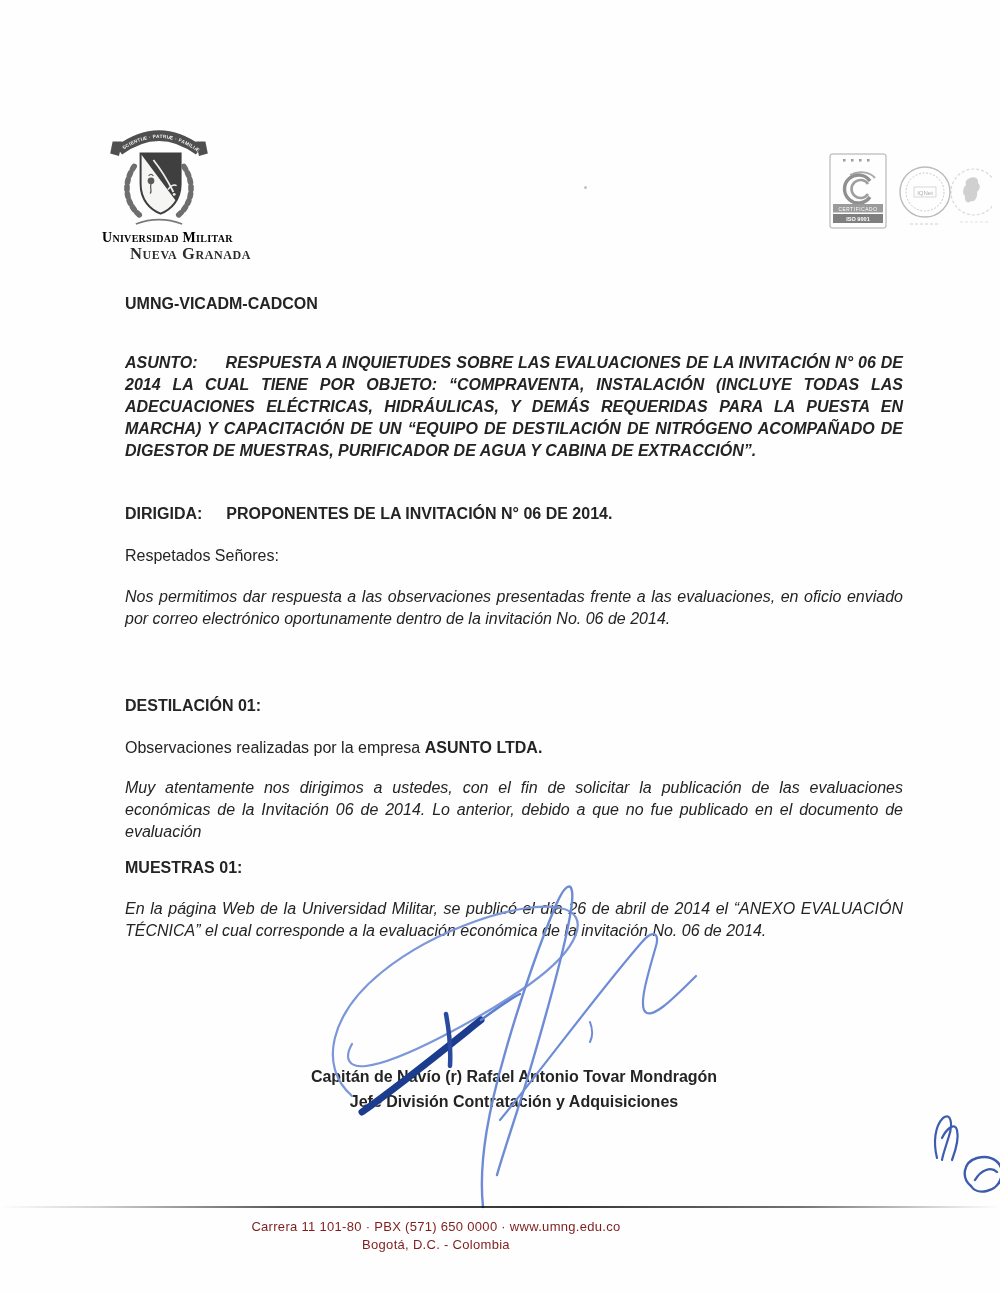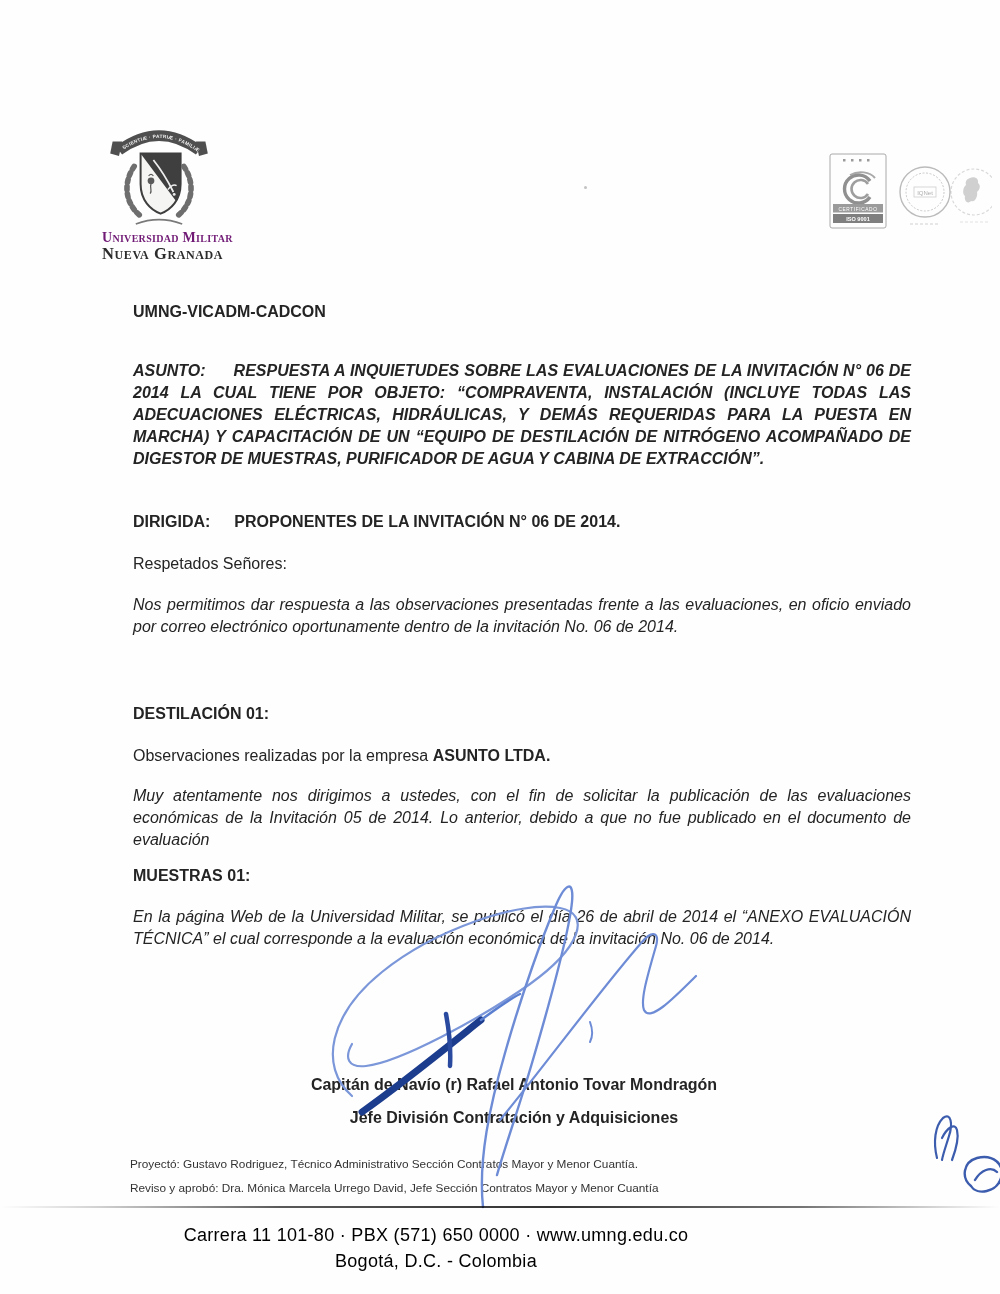--- a/index.html
+++ b/index.html
@@ -2,59 +2,59 @@
 <html><head>
 <meta charset="utf-8">
 <style>
   html,body { margin:0; padding:0; background:#e8e8e8; }
   .page {
     position:relative; width:1000px; height:1294px; margin:0 auto;
     background:#fefefe; overflow:hidden;
     font-family:"Liberation Sans", sans-serif; color:#242424;
   }
   .abs { position:absolute; }
-  p { margin:8px; }
+  p { margin:0; }
   .col { left:125px; width:778px; font-size:16px; line-height:22px; }
   .bold { font-weight:bold; }
   .just { text-align:justify;font-style:italic; }
   .center { text-align:center; }
   .tab  { display:inline-block; width:28px; }
   .tab2 { display:inline-block; width:24px; }
 
   
   .logo-wrap { left:95px; top:120px; width:170px; }
   .logo-wrap svg { display:block; }
   .logo-name1 {
     font-family:"Liberation Serif", serif; font-variant:small-caps;
     font-weight:bold; font-size:14px; line-height:15px; letter-spacing:.3px;
-    color:#701a75; padding-left:7px; margin-top:2px;
+    color:#000000; padding-left:7px; margin-top:2px;
   }
   .logo-name2 {
     font-family:"Liberation Serif", serif; font-variant:small-caps;
     font-weight:bold; font-size:16.5px; line-height:17px; letter-spacing:.6px;
-    color:#2c2c2c; padding-left:7px;
+    color:#2c2c2c; padding-left:7px;margin-left:28px;
   }
 
   .badges { left:822px; top:148px; }
 
   
   .ink { left:0; top:0; pointer-events:none; }
 
   
   .notes { left:122px; top:1148px; width:800px; font-size:11.8px; line-height:16px; color:#333; }
 
   
   .rule {
     left:0; top:1206px; width:1000px; height:2px;
     background:linear-gradient(90deg, rgba(0,0,0,0) 0%, rgba(0,0,0,.18) 10%,
       rgba(0,0,0,.65) 28%, rgba(0,0,0,.8) 55%, rgba(0,0,0,.55) 80%,
       rgba(0,0,0,.15) 94%, rgba(0,0,0,0) 100%);
   }
   .footer { left:0; top:1218px; width:872px; text-align:center;
-    font-size:18px; line-height:18px; color:#000000; letter-spacing:.3px; }
+    font-size:13px; line-height:18px; color:#7f1d1d; letter-spacing:.3px; }
 
   .speck { left:584px; top:186px; width:3px; height:3px; background:#c2c2c2; border-radius:50%; }
 </style>
 </head>
 <body>
 
 <div class="page">
 
   <div class="abs logo-wrap">
     <svg width="128" height="108" viewBox="0 0 130 135">
@@ -136,36 +136,32 @@
   <p class="abs col" style="top:545px;">Respetados Señores:</p>
 
   <p class="abs col just" style="top:586px;">Nos permitimos dar respuesta a las observaciones presentadas frente a las evaluaciones, en oficio enviado por correo electrónico oportunamente dentro de la invitación  No. 06 de 2014.</p>
 
   <p class="abs col bold" style="top:695px;">DESTILACIÓN 01:</p>
 
   <p class="abs col" style="top:737px;">
     <span>Observaciones realizadas por la empresa </span><span class="bold">ASUNTO LTDA.</span>
   </p>
 
-  <p class="abs col just" style="top:777px;">Muy atentamente nos dirigimos a ustedes, con el fin de solicitar la publicación de las evaluaciones económicas de la Invitación 05 de 2014. Lo anterior, debido a que no fue publicado en el documento de evaluación</p>
+  <p class="abs col just" style="top:777px;">Muy atentamente nos dirigimos a ustedes, con el fin de solicitar la publicación de las evaluaciones económicas de la Invitación 06 de 2014. Lo anterior, debido a que no fue publicado en el documento de evaluación</p>
 
   <p class="abs col bold" style="top:857px;">MUESTRAS 01:</p>
 
   <p class="abs col just" style="top:898px;">En la página Web de la Universidad Militar, se publicó el día 26 de abril de 2014  el “ANEXO EVALUACIÓN TÉCNICA” el cual corresponde a la evaluación económica de la invitación No. 06 de 2014.</p>
 
 
   <div class="abs col center" style="top:1064px; line-height:25px;">
     <p class="bold">Capitán de Navío (r) Rafael Antonio Tovar Mondragón</p>
     <p class="bold">Jefe División Contratación y Adquisiciones</p>
   </div>
 
-  <div class="abs notes">
-    <p>Proyectó: Gustavo Rodriguez, Técnico Administrativo Sección Contratos Mayor y Menor Cuantía.</p>
-    <p>Reviso y aprobó: Dra. Mónica Marcela Urrego David, Jefe Sección Contratos Mayor y Menor Cuantía</p>
-  </div>
 
   <svg class="abs ink" width="1000" height="1294" viewBox="0 0 1000 1294">
 
     <path d="M352,1096 C318,1066 330,1014 382,972 C434,930 520,900 560,908 C592,914 580,948 530,984 C478,1020 400,1062 366,1066 C348,1068 344,1058 352,1044" stroke="#7b97d9" stroke-width="2.2" fill="none" stroke-linecap="round"></path>
 
     <path d="M483,1207 C478,1160 490,1105 505,1053 C522,993 543,935 556,905 C566,882 574,880 572,902 C569,933 549,1005 532,1063 C520,1104 505,1147 497,1175" stroke="#6e8cd6" stroke-width="2.4" fill="none" stroke-linecap="round"></path>
 
     <path d="M500,1120 C540,1072 600,990 642,942 C652,930 660,932 656,946 C648,974 640,1000 644,1010 C650,1022 672,1000 696,976" stroke="#6e8cd6" stroke-width="2.2" fill="none" stroke-linecap="round"></path>
 
     <path d="M590,1022 C593,1030 593,1036 590,1042" stroke="#6e8cd6" stroke-width="2" fill="none" stroke-linecap="round"></path>

